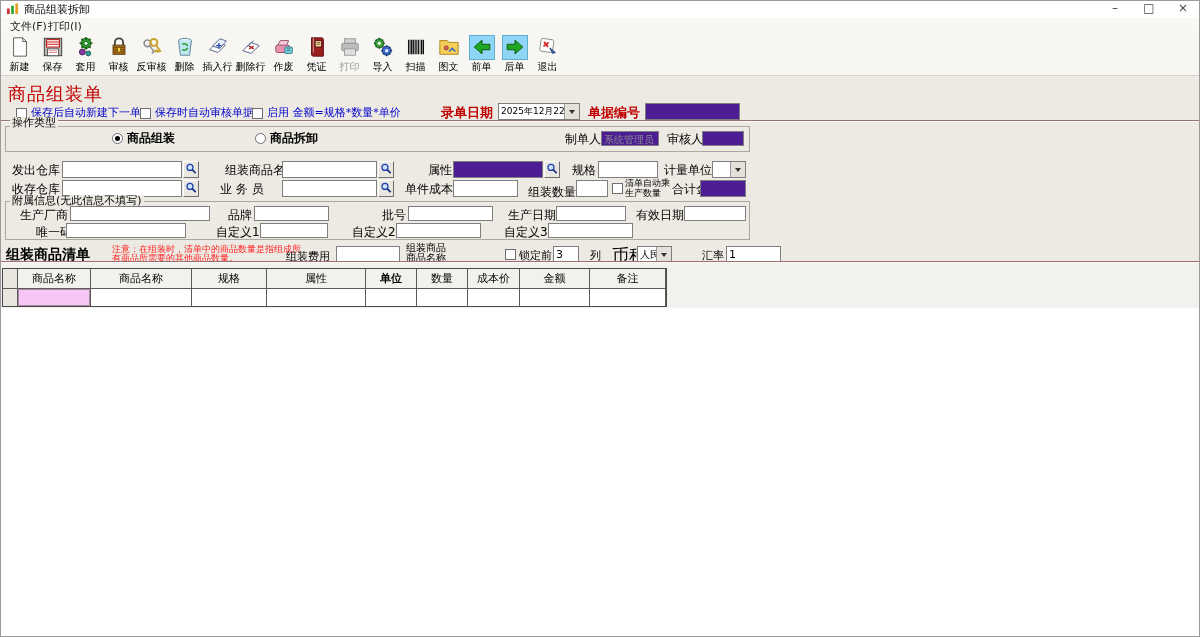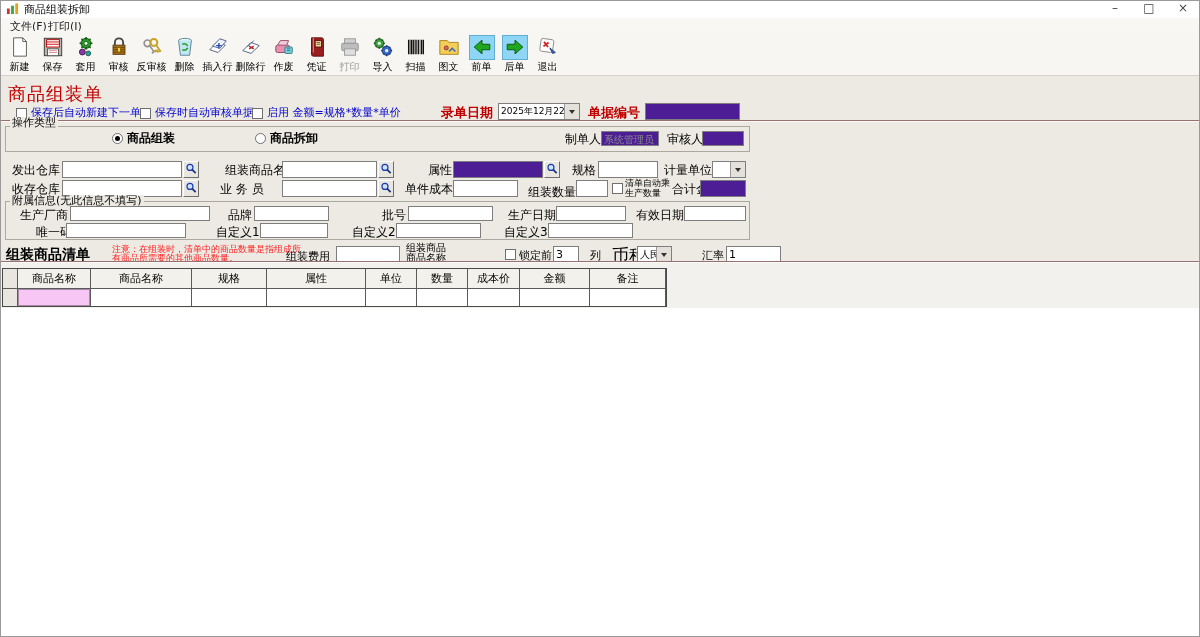--- a/index.html
+++ b/index.html
@@ -410,21 +410,21 @@
 
 <div class="abs sep" style="top:261px"></div>
 
 <div class="abs grid">
     <div class="grow head">
       <div class="gc th rh" style="width: 15px;"></div>
       <div class="gc th" style="width: 73px;">商品名称</div>
       <div class="gc th" style="width: 101px;">商品名称</div>
       <div class="gc th" style="width: 75px;">规格</div>
       <div class="gc th" style="width: 99px;">属性</div>
-      <div class="gc th" style="width: 51px;">单位</div>
+      <div class="gc th" style="width: 51px; font-weight: bold;">单位</div>
       <div class="gc th" style="width: 51px;">数量</div>
       <div class="gc th" style="width: 52px;">成本价</div>
       <div class="gc th" style="width: 70px;">金额</div>
       <div class="gc th" style="width: 76px;">备注</div>
     </div>
     <div class="grow data">
       <div class="gc td rh" style="width: 15px;"></div>
       <div class="gc td pink" style="width: 73px;"></div>
       <div class="gc td" style="width: 101px;"></div>
       <div class="gc td" style="width: 75px;"></div>

